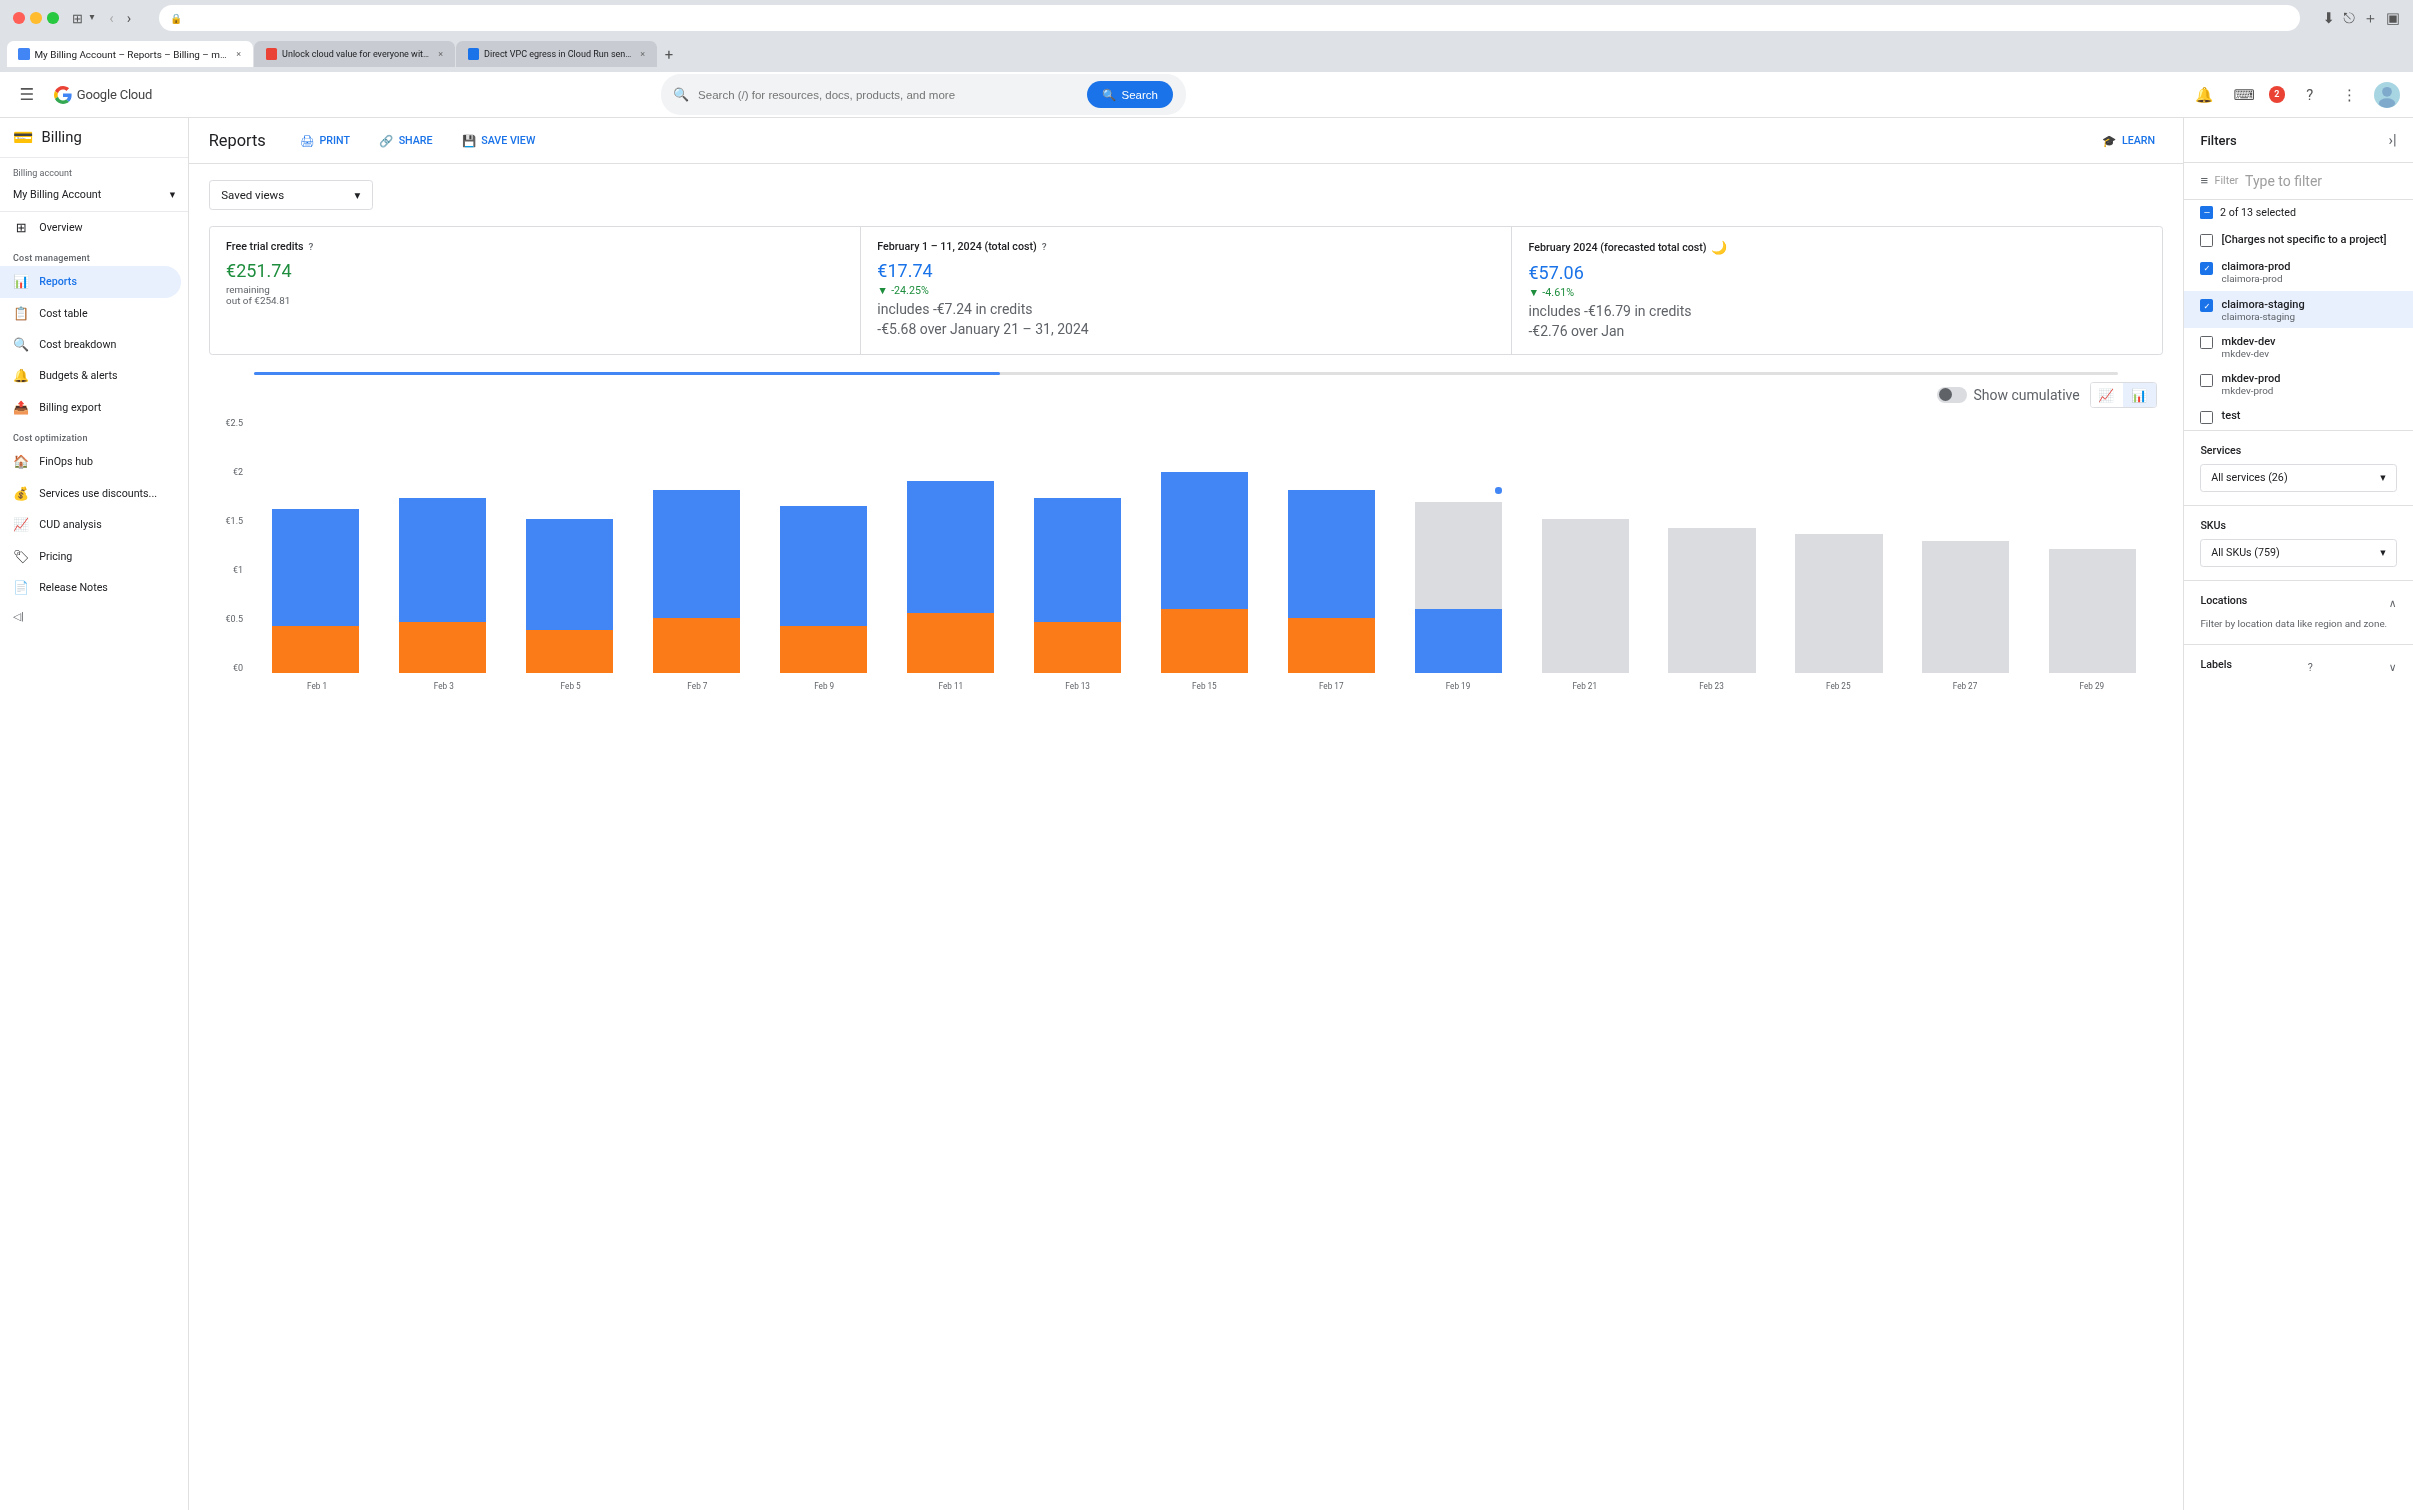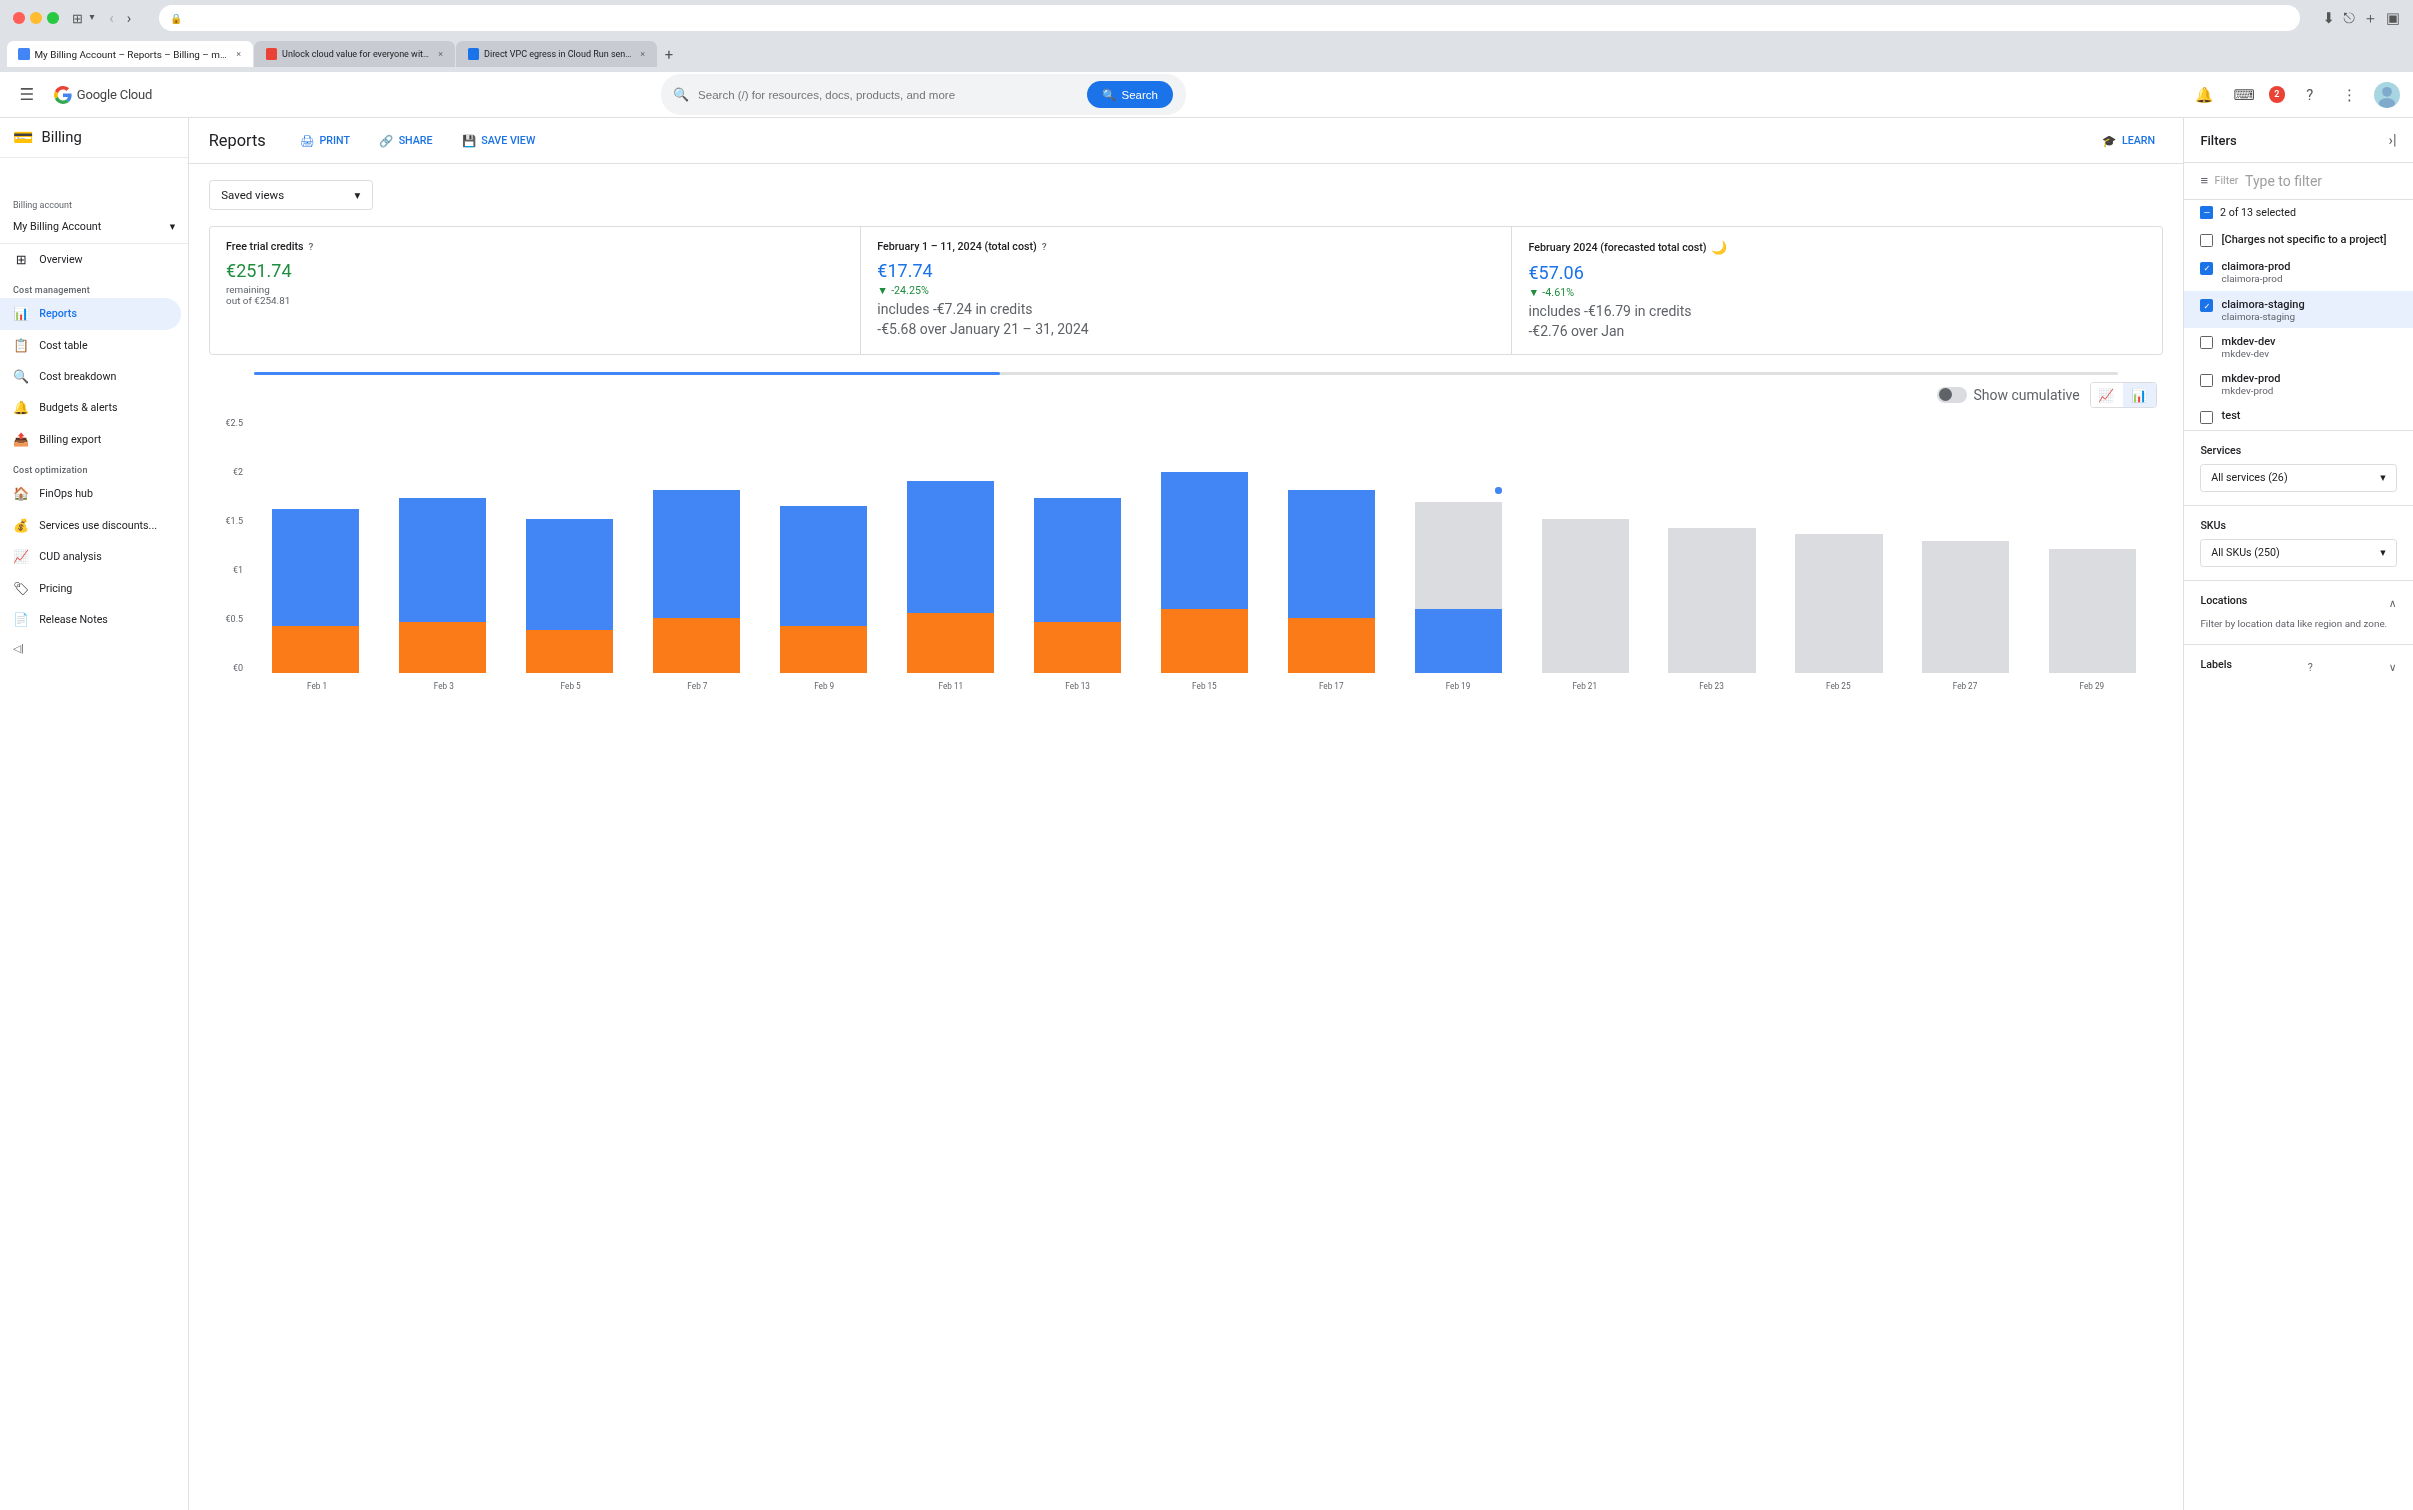--- a/index.html
+++ b/index.html
@@ -48,21 +48,21 @@
 
     
     .main-area { display: flex; flex: 1; overflow: hidden; }
 
     
     .sidebar { width: 189px; background: white; border-right: 0.8px solid #e0e0e0; overflow-y: auto; flex-shrink: 0; padding-bottom: 16.4px; }
     .sidebar-header { padding: 9.9px 13px; display: flex; align-items: center; gap: 8.2px; border-bottom: 0.8px solid #e8eaed; }
     .sidebar-billing-icon { font-size: 16.4px; color: #1a73e8; }
     .sidebar-title { font-size: 14.8px; font-weight: 400; color: #202124; }
     .billing-account-section { padding: 9.9px 13px; border-bottom: 0.8px solid #e8eaed; }
-    .billing-account-label { font-size: 9px; color: #5f6368; margin-bottom: 3.3px; margin-top: 32px; }
+    .billing-account-label { font-size: 9px; color: #5f6368; margin-bottom: 3.3px; }
     .billing-account-selector { display: flex; align-items: center; justify-content: space-between; font-size: 10.7px; color: #202124; cursor: pointer; margin-top: 10px; }
     .sidebar-section-label { font-size: 9px; color: #5f6368; padding: 9.9px 13px 3.3px; font-weight: 500; letter-spacing: 0.2px; }
     .sidebar-item { display: flex; align-items: center; gap: 9.9px; padding: 8.2px 13px; cursor: pointer; border-radius: 0 16.4px 16.4px 0; margin-right: 6.6px; font-size: 10.7px; color: #202124; }
     .sidebar-item.active { background: #e8f0fe; color: #1a73e8; font-weight: 500; }
     .sidebar-item-icon { font-size: 13px; width: 16.4px; text-align: center; }
     .sidebar-item.active .sidebar-item-icon { color: #1a73e8; }
     .sidebar-collapse-btn { padding: 6.6px 13px; color: #5f6368; cursor: pointer; font-size: 10.7px; display: flex; align-items: center; gap: 6.6px; }
 
     
     .content-area { flex: 1; overflow-y: auto; background: #fff; }
@@ -568,21 +568,21 @@
         <div class="filter-section-label">Services</div>
         <div class="filter-dropdown">
           <span>All services (26)</span>
           <span>▾</span>
         </div>
       </div>
 
       <div class="filter-section">
         <div class="filter-section-label">SKUs</div>
         <div class="filter-dropdown">
-          <span>All SKUs (250)</span>
+          <span>All SKUs (759)</span>
           <span>▾</span>
         </div>
       </div>
 
       <div class="filter-section">
         <div class="filter-section-row">
           <span class="filter-section-label">Locations</span>
           <span class="filter-section-expand">∧</span>
         </div>
         <div class="filter-desc">Filter by location data like region and zone.</div>

